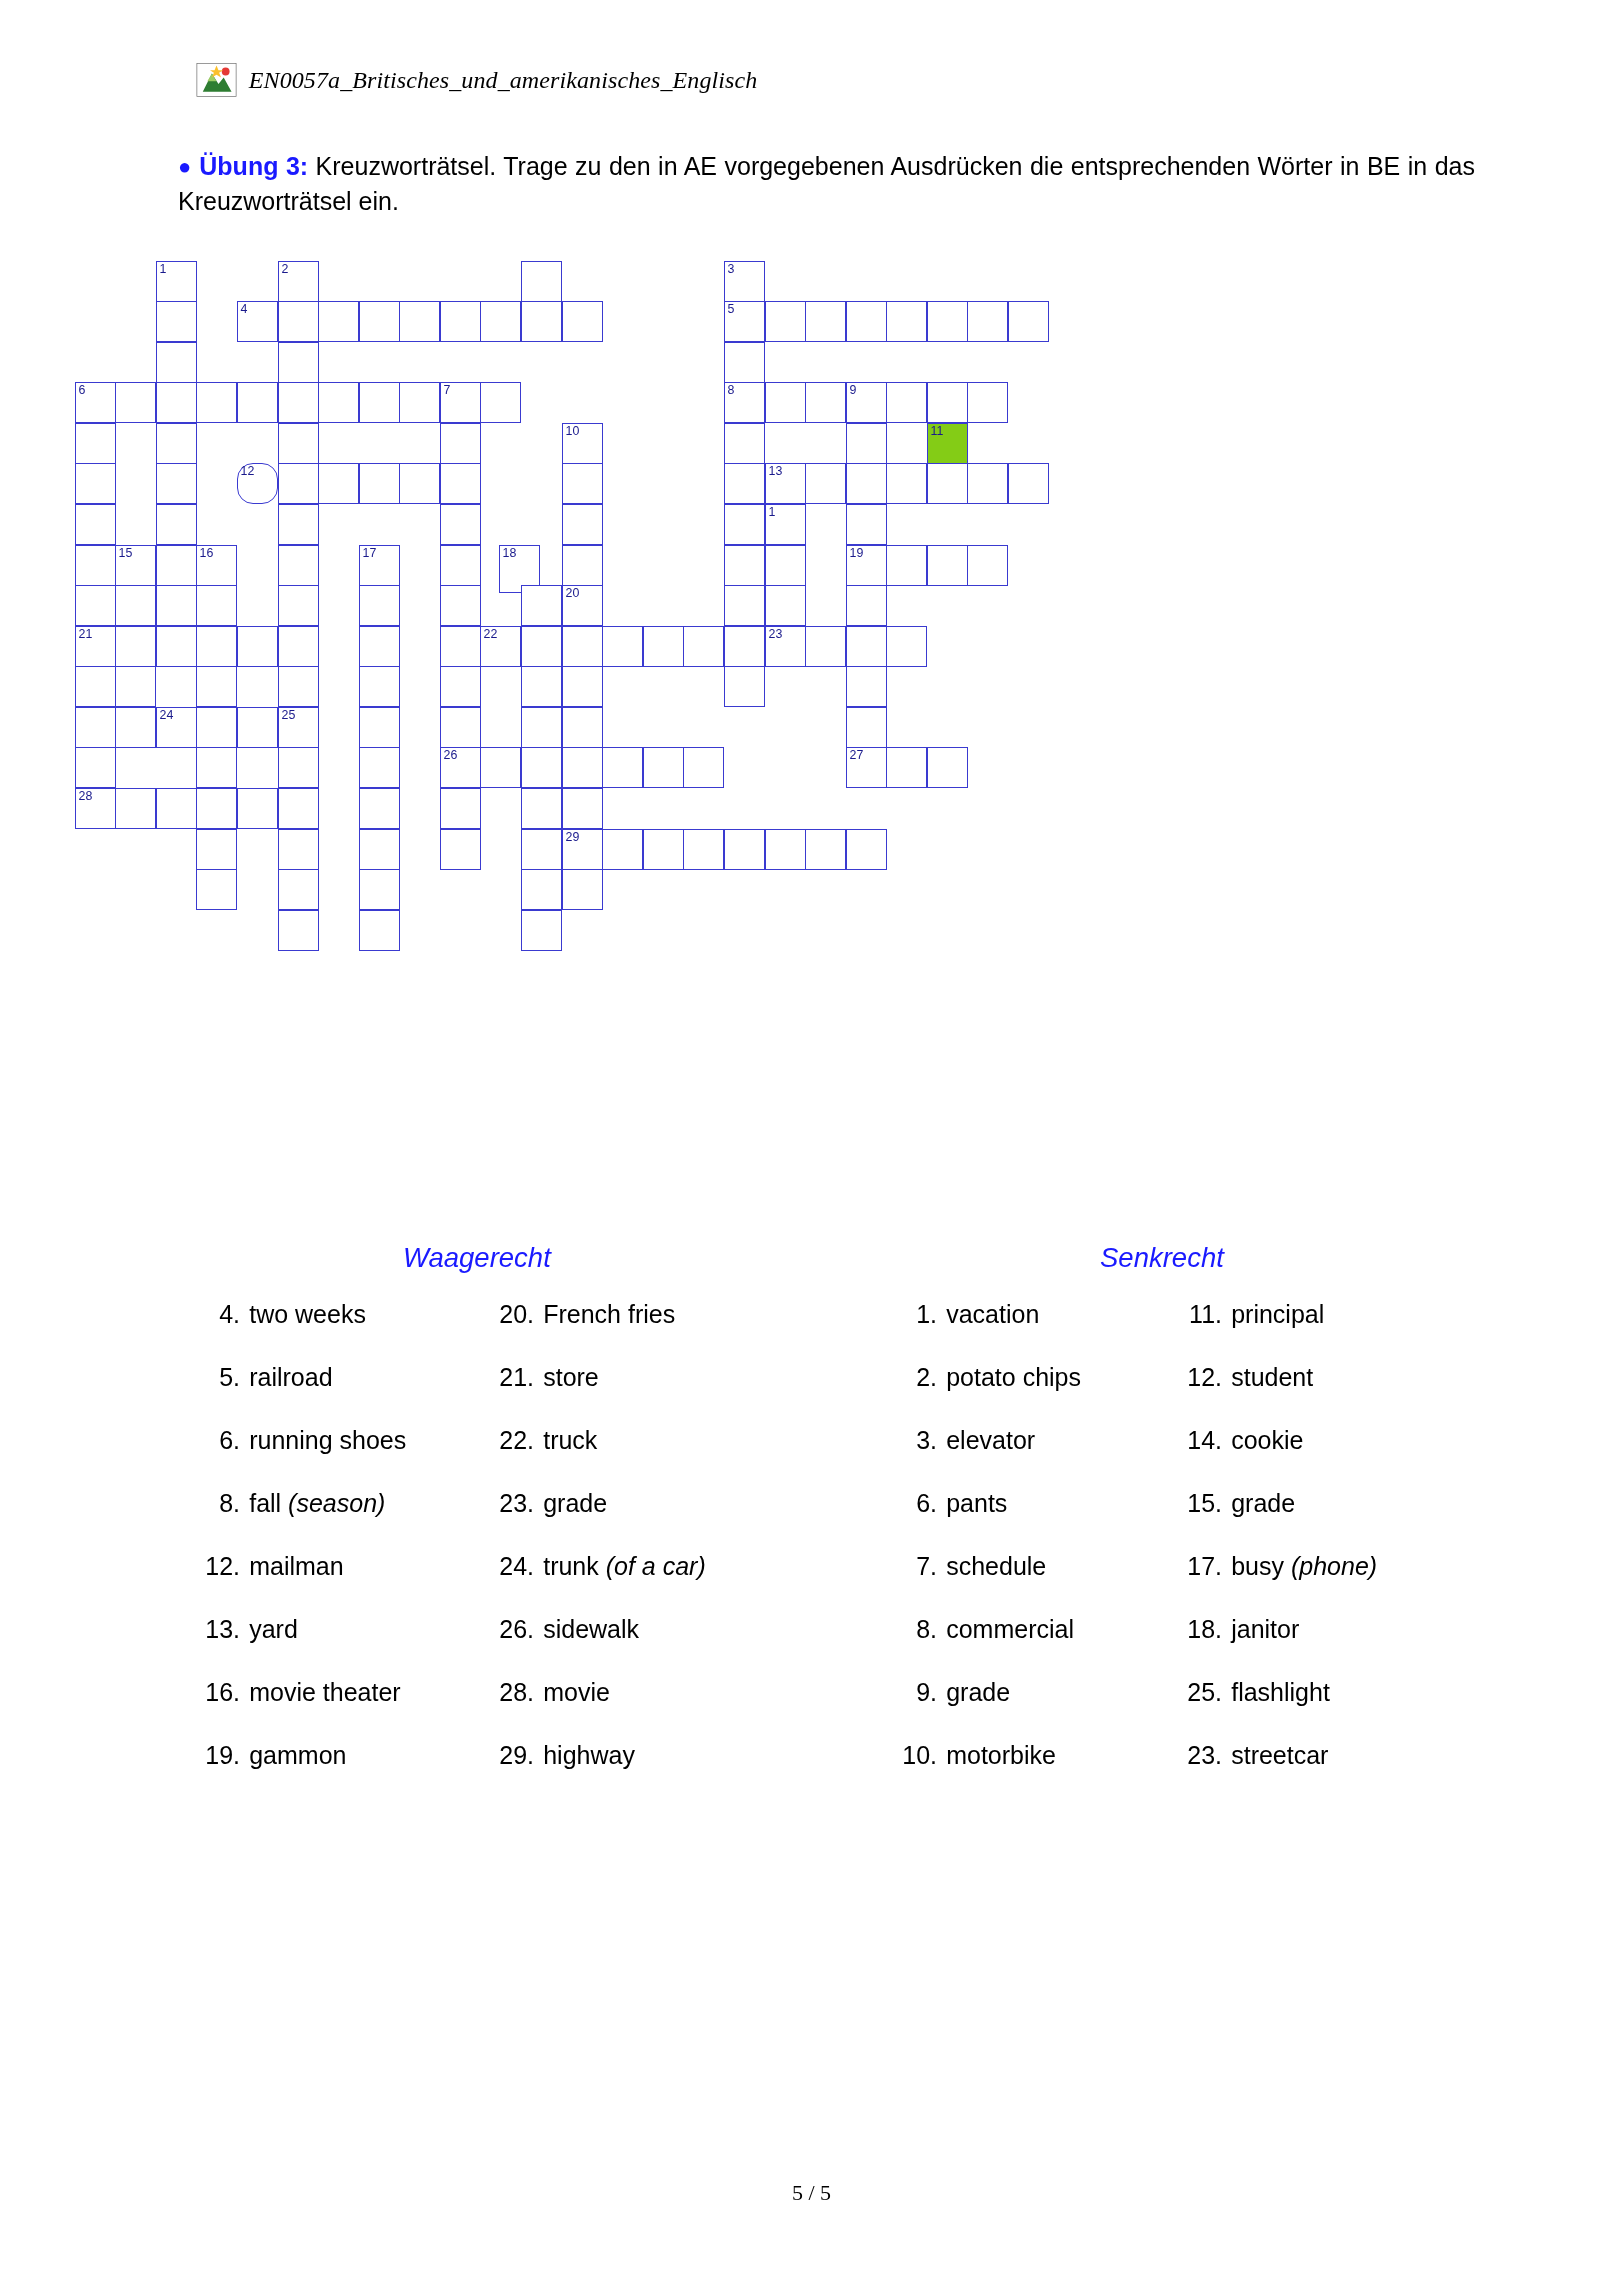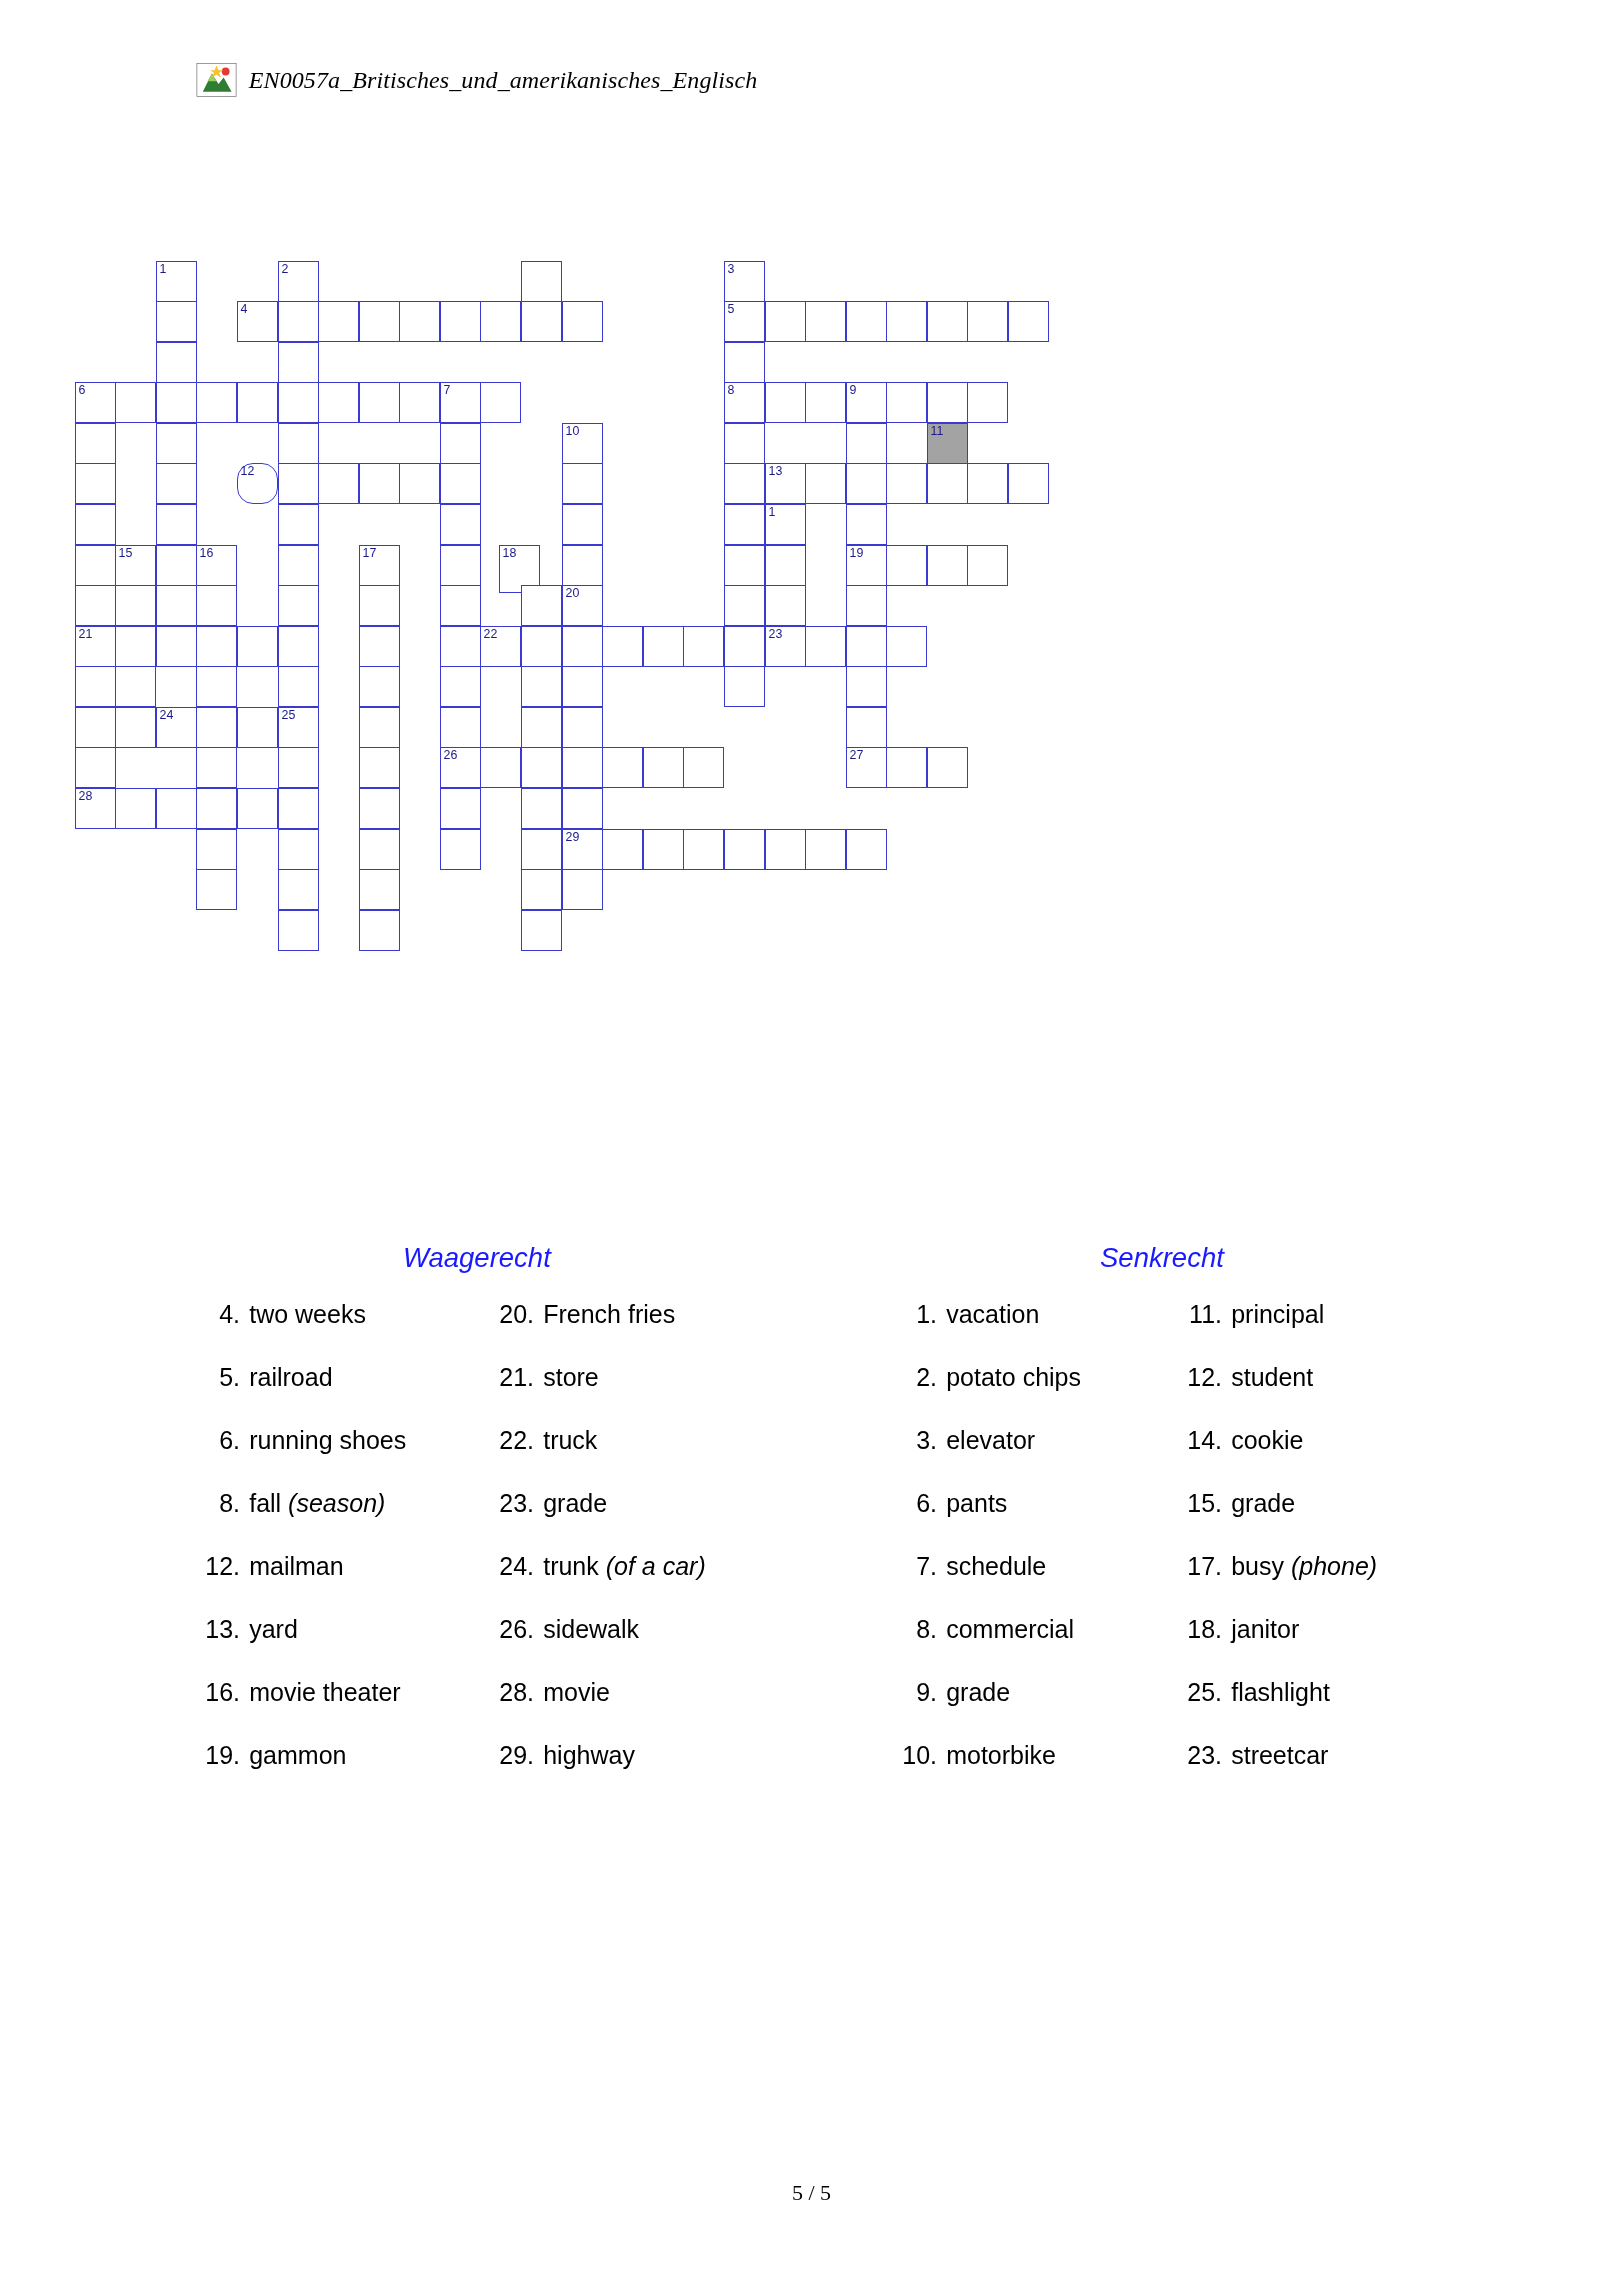--- a/index.html
+++ b/index.html
@@ -75,21 +75,21 @@
     height: 1198px;
     pointer-events: none;
   }
   .cell {
     position: absolute;
     box-sizing: border-box;
     border: 1px solid #3a3ad0;
     background: #ffffff;
   }
   .cell.shaded {
-    background: #a3a3a3;
+    background: #84cc16;
   }
   .cell .num {
     position: absolute;
     left: 2.6px;
     top: 0.7px;
     font-size: 12.4px;
     line-height: 13px;
     color: #1a1a8c;
     font-family: "Liberation Sans", sans-serif;
   }
@@ -156,20 +156,24 @@
         <rect x="1" y="1" width="60" height="50" fill="#ffffff" stroke="#666666" stroke-width="1"></rect>
         <polygon points="10,44 24,16 34,32 42,22 54,44" fill="#2e7d32"></polygon>
         <polygon points="24,16 31,28 17,28" fill="#9ccc65"></polygon>
         <circle cx="45" cy="13" r="6" fill="#e53935"></circle>
         <polygon points="31,4 34,11 41,11 35,15 38,22 31,18 24,22 27,15 21,11 28,11" fill="#fbc02d"></polygon>
       </svg>
     </div>
     <div class="header-title">EN0057a_Britisches_und_amerikanisches_Englisch</div>
   </div>
 
+  <div class="intro">
+    <span class="bullet">●</span>
+    <span class="ub-label">Übung 3:</span><span> Kreuzworträtsel. Trage zu den in AE vorgegebenen Ausdrücken die entsprechenden Wörter in BE in das Kreuzworträtsel ein.</span>
+  </div>
 
   <div id="crossword" style="pointer-events: auto;">
       <div class="cell" style="left: 237px; top: 301px; width: 41px; height: 41px;">
         <span class="num">4</span>
       </div>
       <div class="cell" style="left: 278px; top: 301px; width: 41px; height: 41px;"></div>
       <div class="cell" style="left: 318px; top: 301px; width: 41px; height: 41px;"></div>
       <div class="cell" style="left: 359px; top: 301px; width: 41px; height: 41px;"></div>
       <div class="cell" style="left: 399px; top: 301px; width: 41px; height: 41px;"></div>
       <div class="cell" style="left: 440px; top: 301px; width: 41px; height: 41px;"></div>

